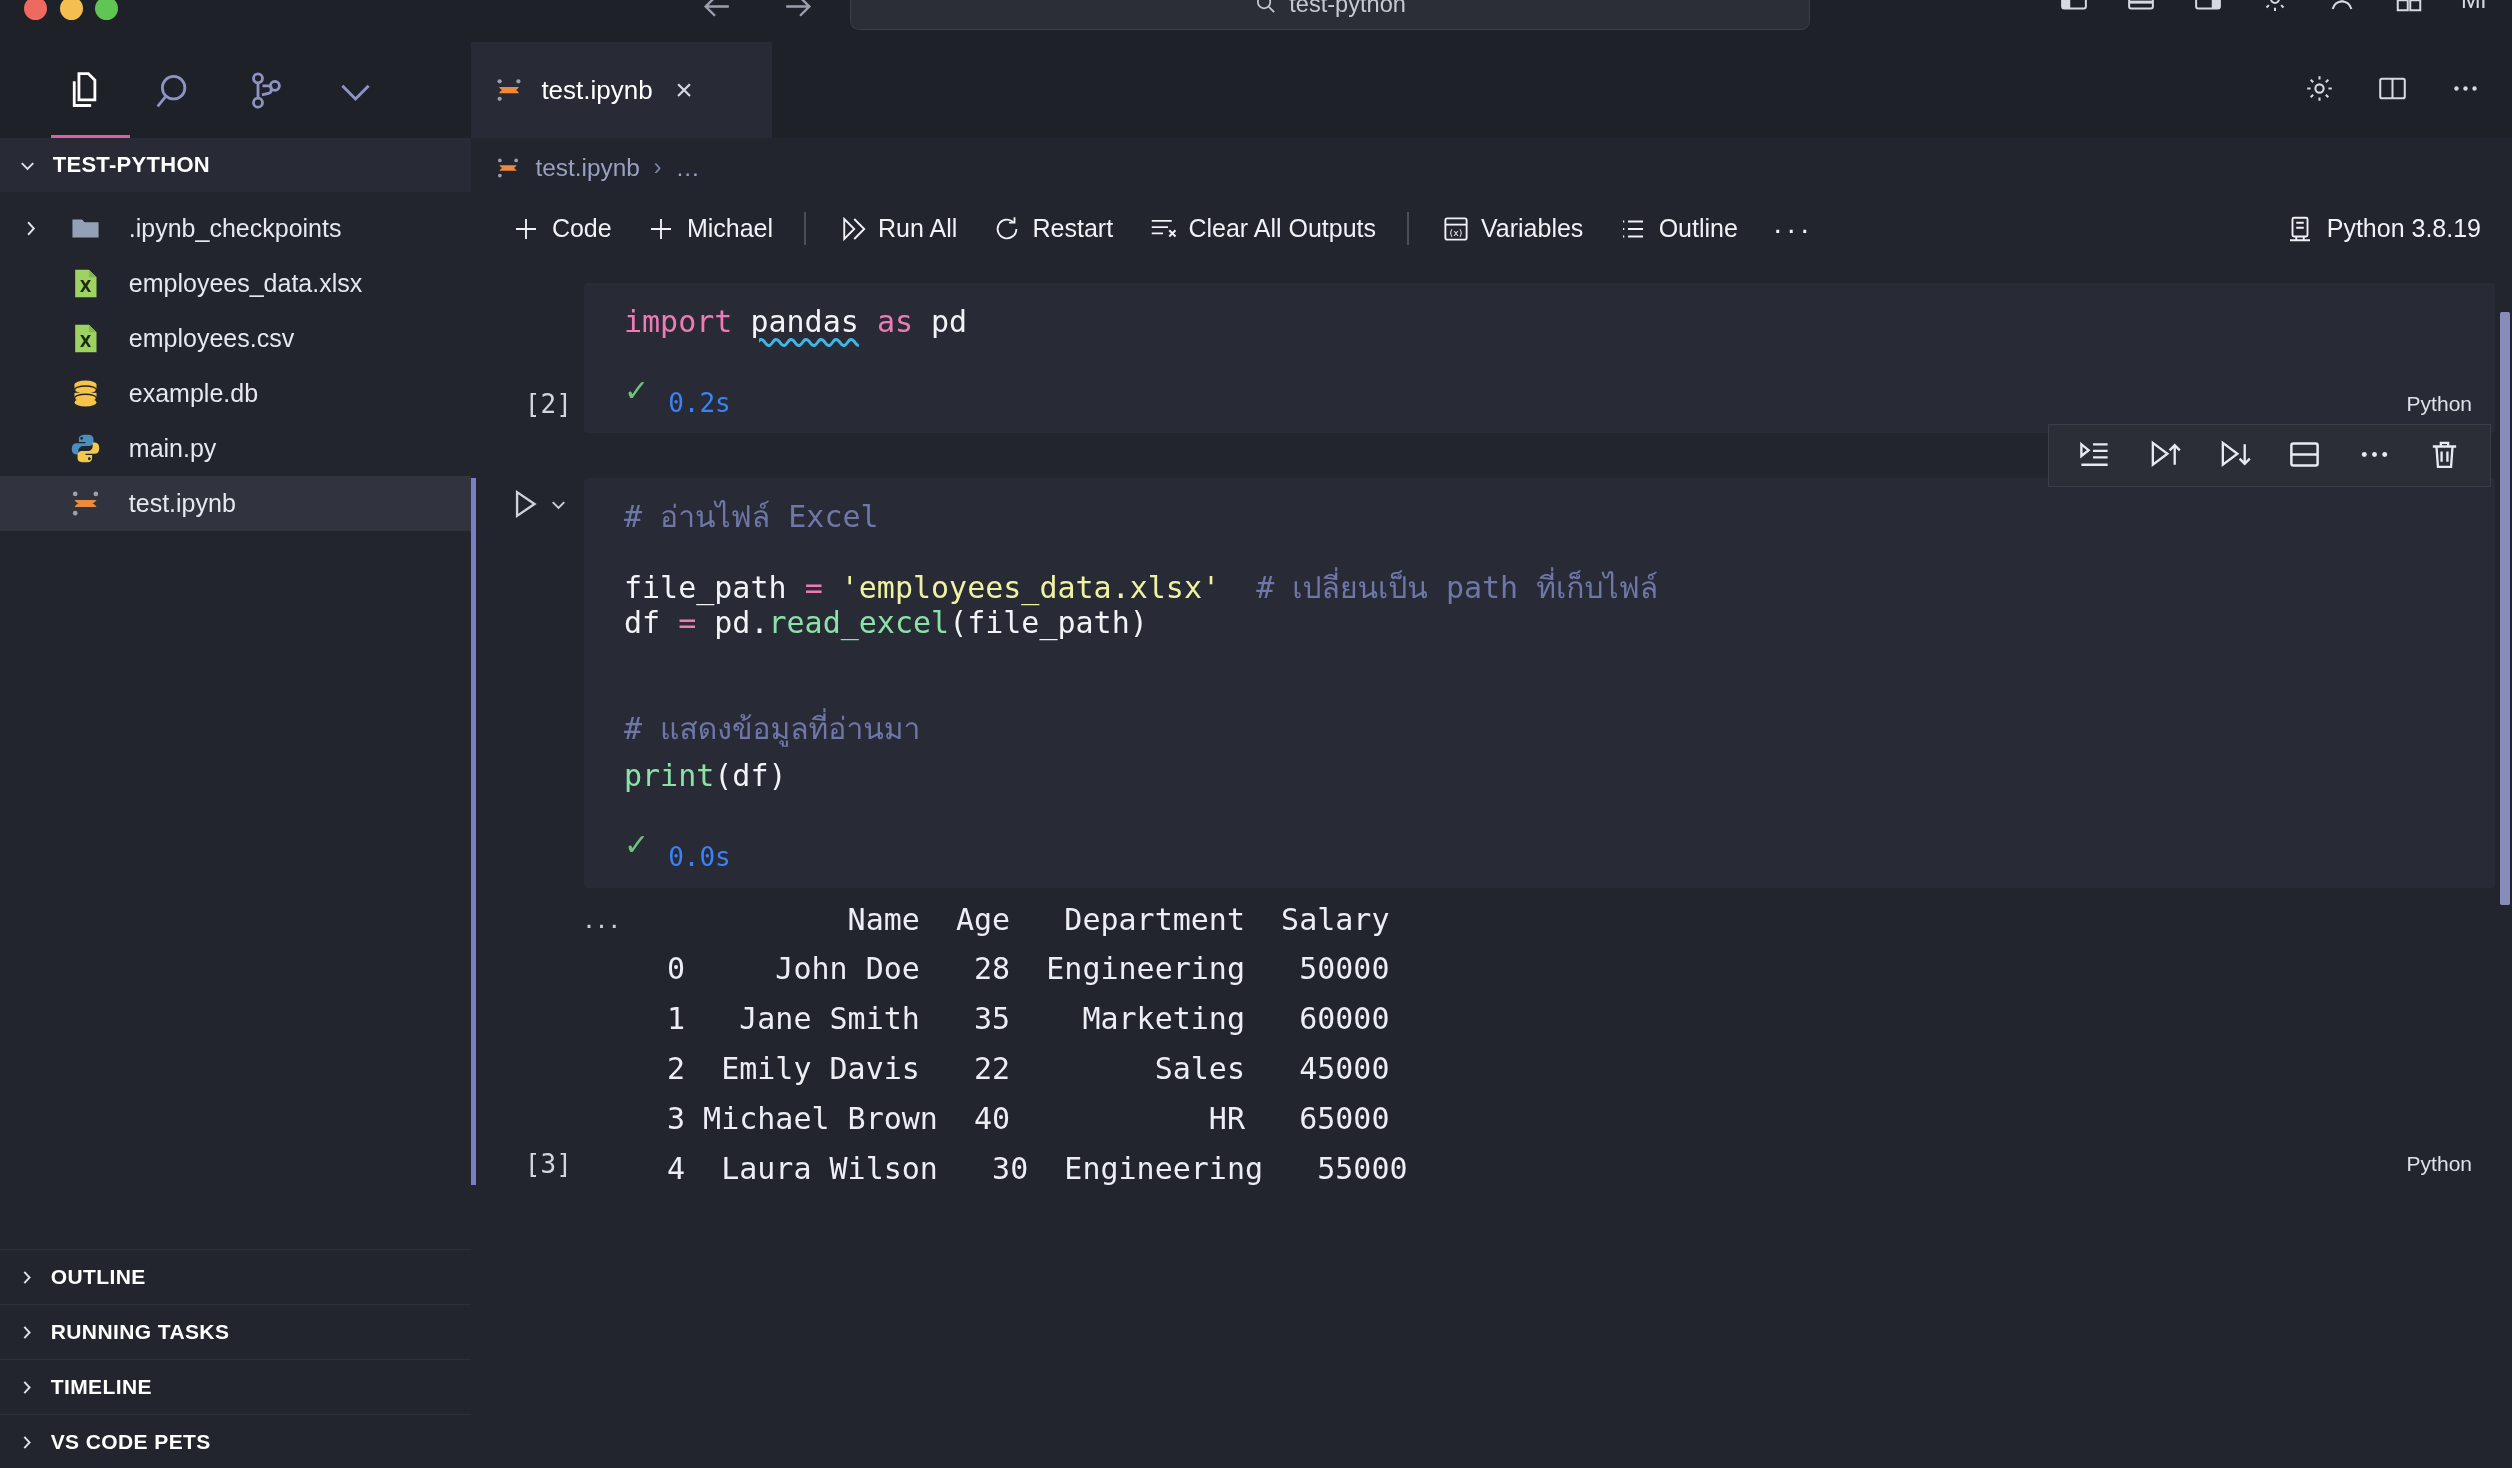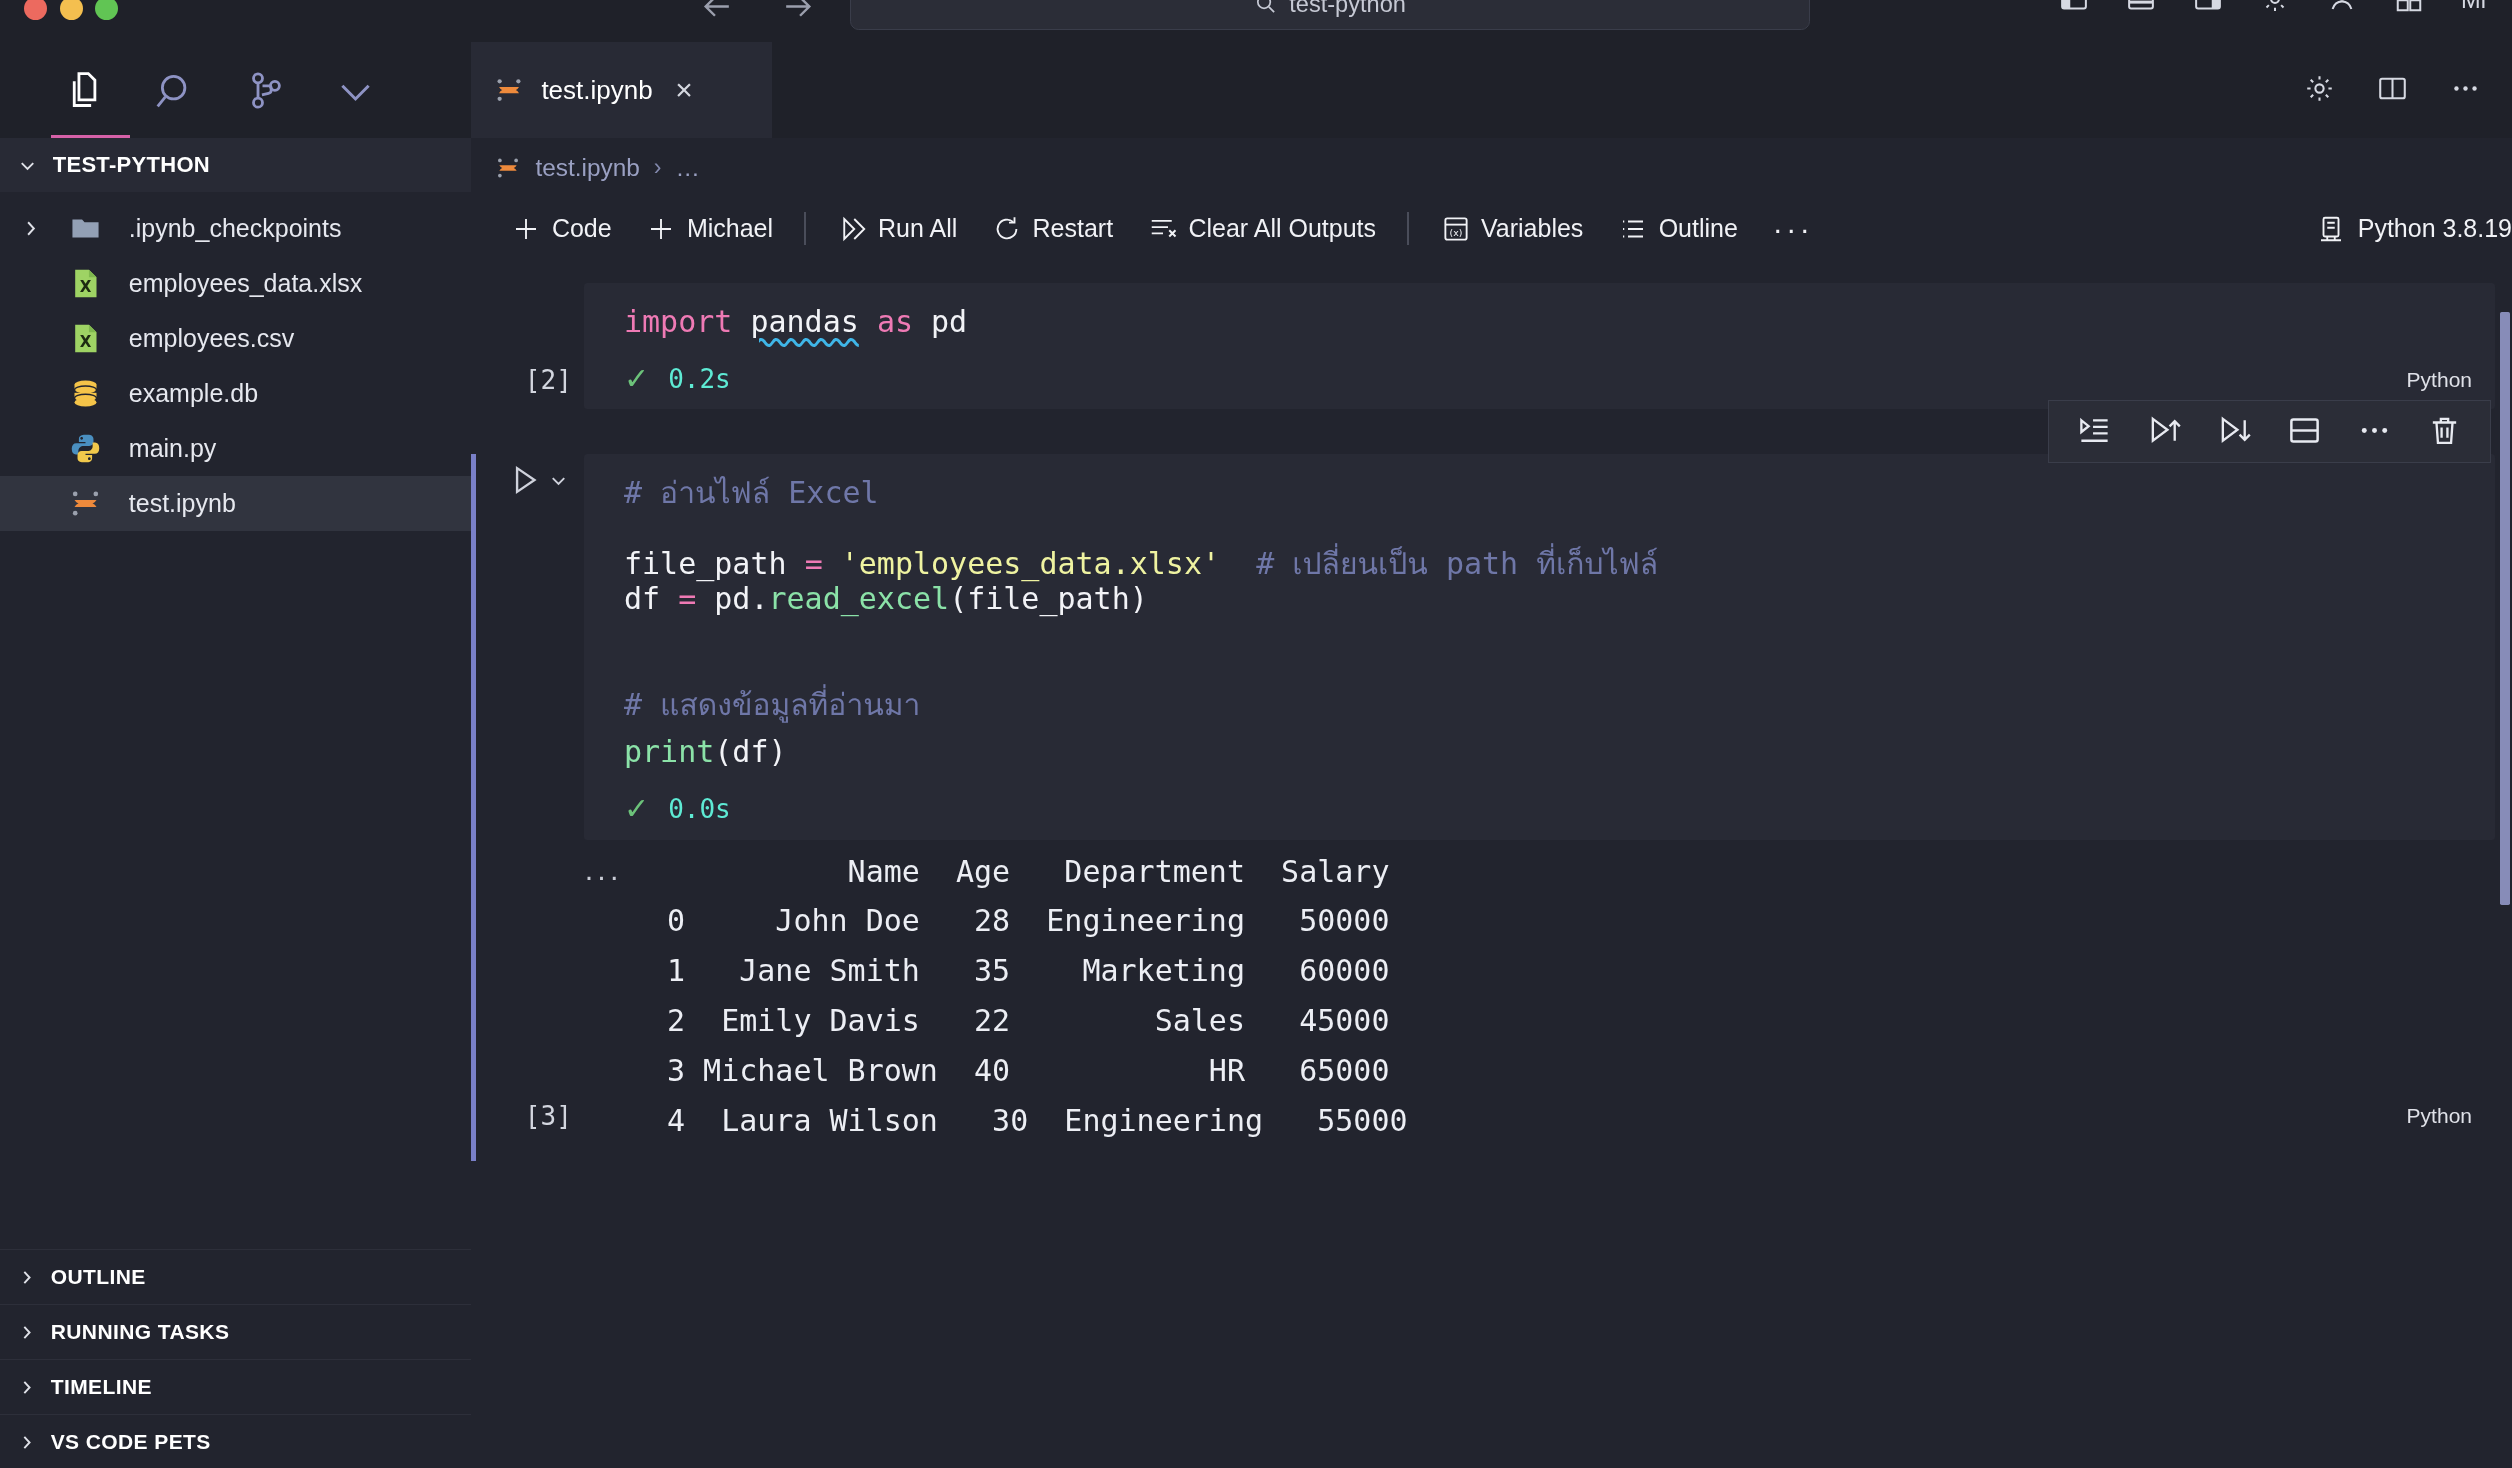--- a/index.html
+++ b/index.html
@@ -100,21 +100,21 @@
   .bc-text { color: #9aa0c2; font-size: 24.4px; }
   .bc-sep { color: #8288ac; font-size: 23px; }
 
   .nb-toolbar {
     height: 63px; display: flex; align-items: center; gap: 0; padding-left: 23px;
     background: #22242e; color: #f1f2f6;
   }
   .tb-item { display: flex; align-items: center; gap: 10.5px; padding: 0 17.4px; font-size: 25px; color: #f1f2f6; white-space: nowrap; }
   .tb-item svg { width: 30px; height: 30px; flex: 0 0 30px; }
   .tb-divider { width: 1.7px; height: 33px; background: #4a4d5a; margin: 0 14px; }
-  .tb-kernel { margin-left: auto; display: flex; align-items: center; gap: 12.2px; font-size: 25px; color: #f1f2f6; }
+  .tb-kernel { margin-left: auto; display: flex; align-items: center; gap: 12.2px; padding-right: 31px; font-size: 25px; color: #f1f2f6; }
   .tb-kernel svg { width: 30px; height: 30px; }
 
   
   .nb-body { position: relative; height: 1209px; background: #22242e; overflow: hidden; }
 
   .cell { position: relative; display: flex; }
   .cell-gutter { width: 113px; flex: 0 0 113px; position: relative; }
   .cell-main { flex: 1; position: relative; }
 
   .code-box { background: #282a35; border-radius: 3.5px; margin-right: 17.4px; }
@@ -124,21 +124,21 @@
   .kw { color: #ef7ab5; }
   .id { color: #f2f3f7; }
   .fn { color: #8be2a8; }
   .str { color: #eff3a1; }
   .cm { color: #6f77a8; }
   .op { color: #ef7ab5; }
   .sq { text-decoration: underline; text-decoration-style: wavy; text-decoration-color: #3fb6e8; text-decoration-thickness: 2.6px; text-underline-offset: 6.1px; }
 
   .status-row { display: flex; align-items: center; gap: 19px; padding: 8.7px 0 15.7px 40px; }
   .check { color: #6cc27a; font-size: 30px; line-height: 1; }
-  .elapsed { color: #5eead4; font-size: 26px; font-family: "DejaVu Sans Mono", monospace; }
+  .elapsed { color: #3b82f6; font-size: 26px; font-family: "DejaVu Sans Mono", monospace; margin-top: 24px; }
   .lang { position: absolute; right: 40px; bottom: 17.4px; color: #dfe1e8; font-size: 21px; }
 
   .exec-count { position: absolute; right: 12.2px; bottom: 14px; color: #d3d6df; font-size: 26px; font-family: "DejaVu Sans Mono", monospace; }
 
   .runbtn {
     position: absolute; right: 14px; top: 7px; display: flex; align-items: center; gap: 3.5px;
   }
   .runbtn .play { width: 38px; height: 38px; color: #cfd2dc; }
   .runbtn .chev { width: 23px; height: 23px; color: #cfd2dc; }
 

